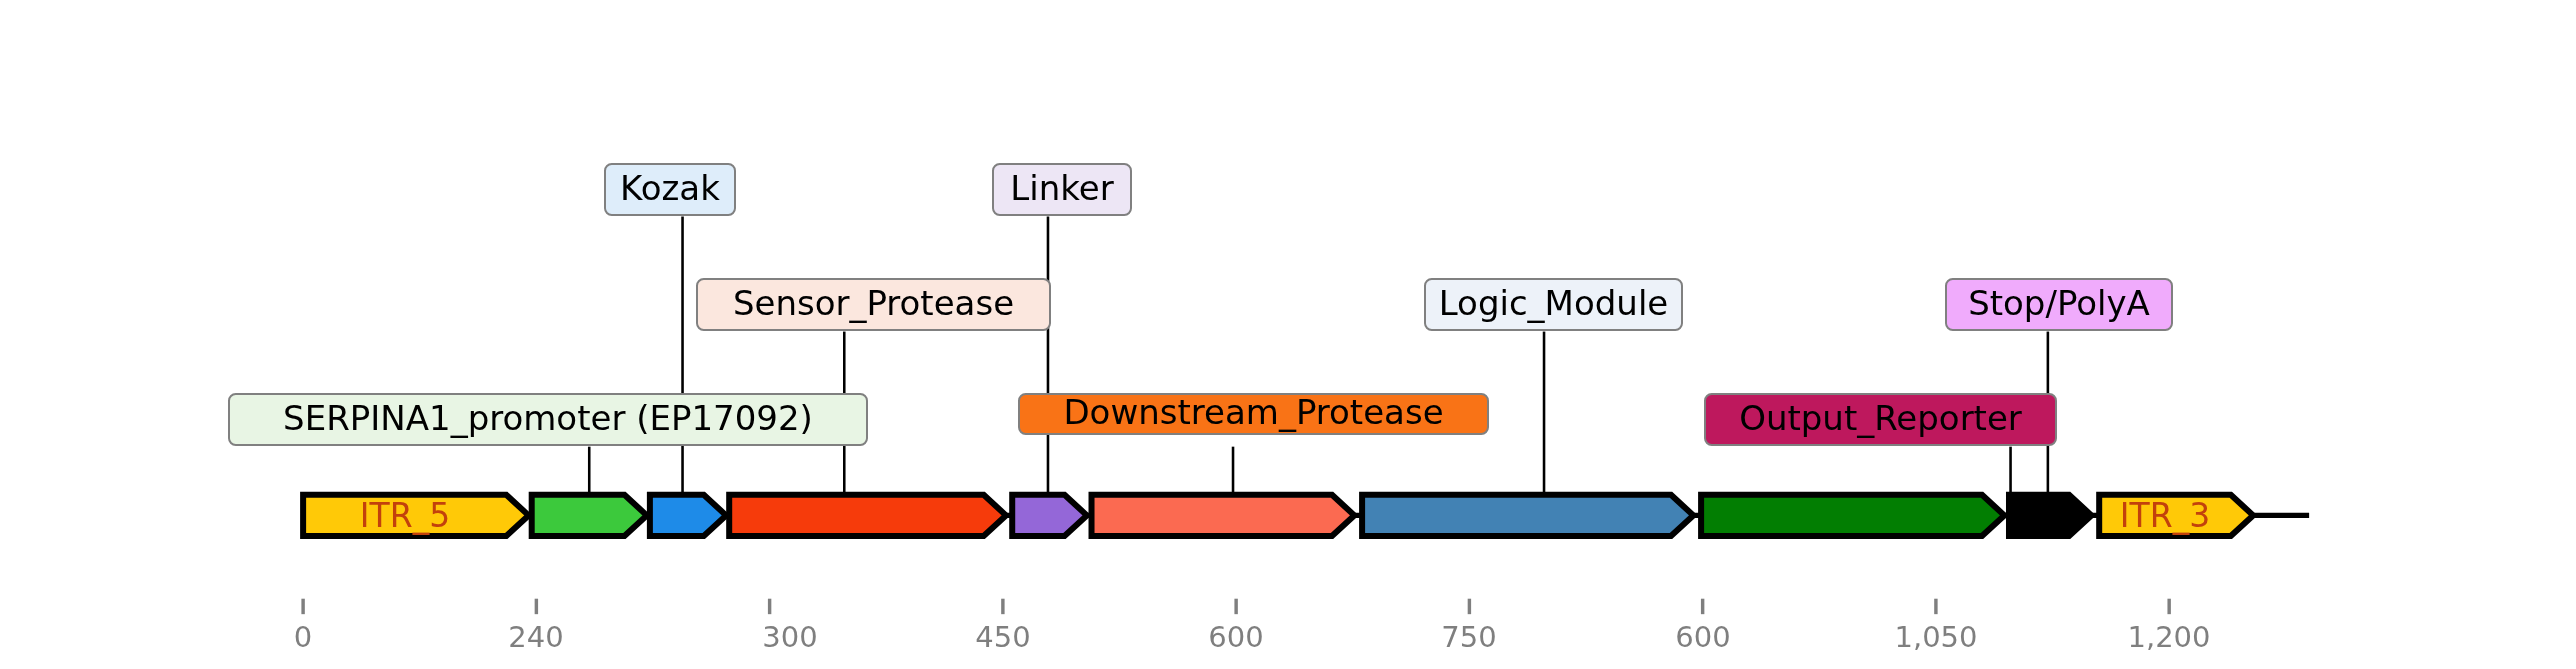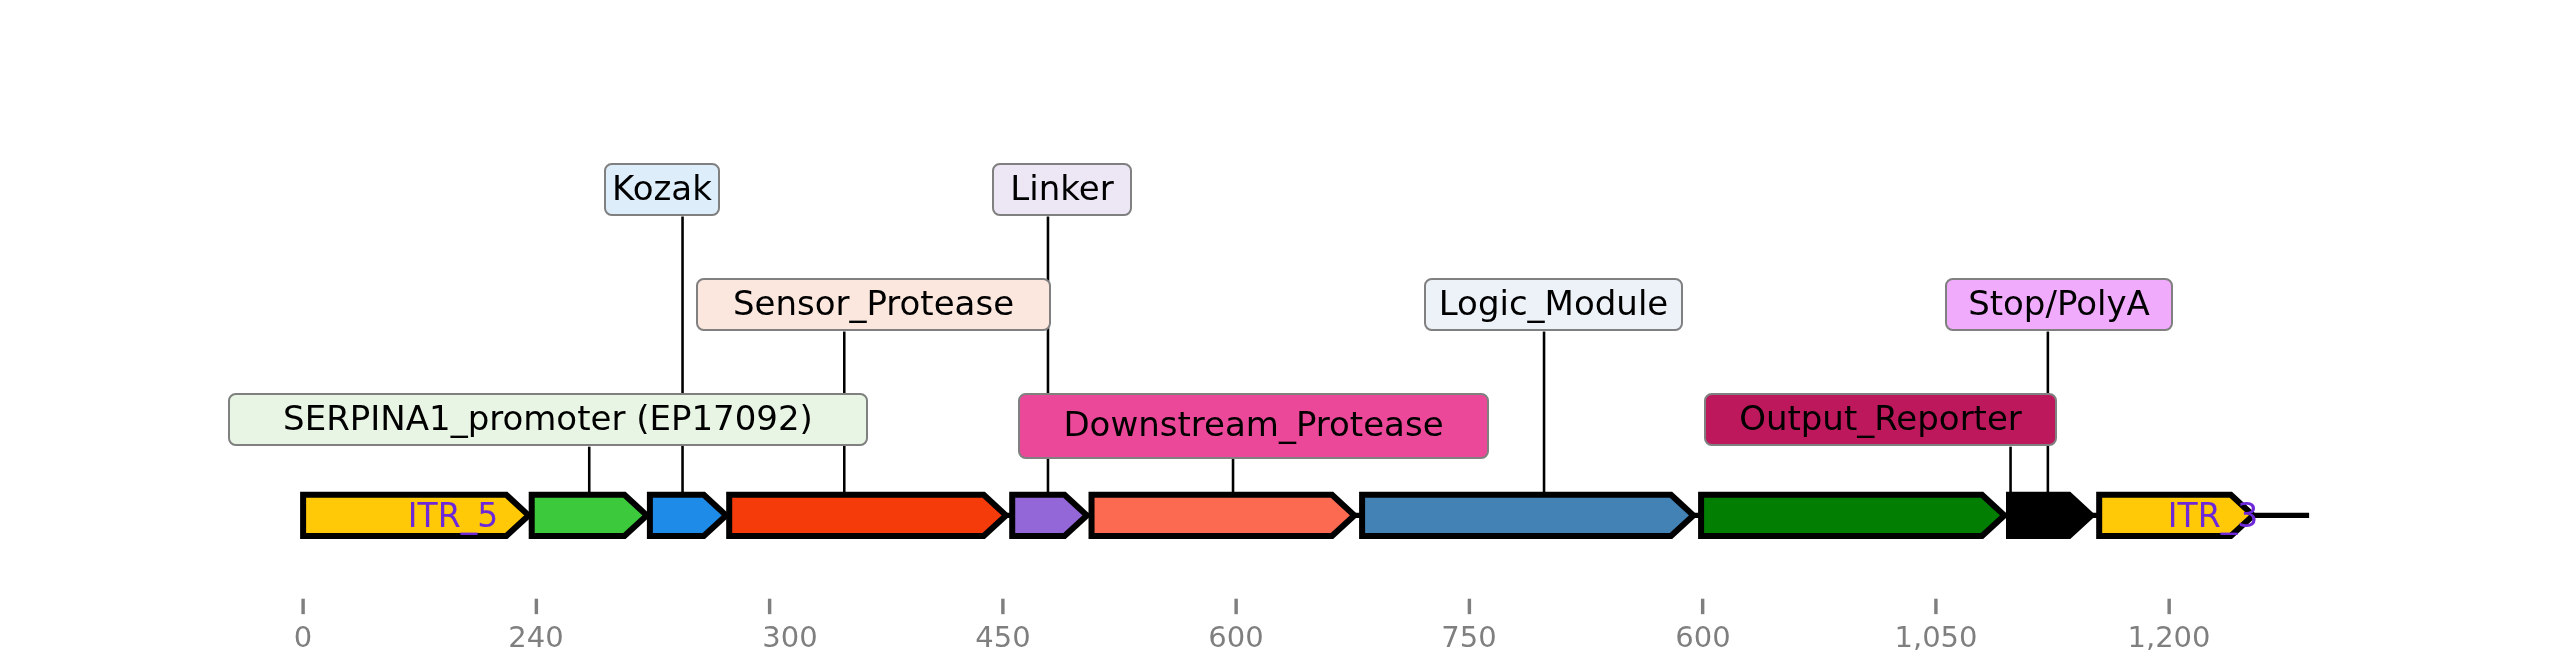--- a/index.html
+++ b/index.html
@@ -29,24 +29,23 @@
     position:absolute;
     transform:translateX(-50%);
     color:#7f7f7f;
     font-size:29px;
     white-space:nowrap;
   }
   .feat-label{
     position:absolute;
     transform:translate(-50%,-50%);
     font-size:33px;
-    color:#6d28d9;
+    color:#c2410c;
     white-space:nowrap;
     pointer-events:none;
-    margin-left:48px;
   }
 </style>
 </head>
 <body>
 
 <div id="stage">
 
   <svg id="map" viewBox="0 0 3000 780" preserveAspectRatio="none">
     <g id="backbone-layer">
         <line x1="353" y1="600" x2="2689.19" y2="600" stroke="#000000" stroke-width="6"></line>
@@ -81,24 +80,24 @@
         <line x1="1439.6" y1="697" x2="1439.6" y2="715" stroke="#7f7f7f" stroke-width="4"></line>
         <line x1="1711.25" y1="697" x2="1711.25" y2="715" stroke="#7f7f7f" stroke-width="4"></line>
         <line x1="1982.8999999999999" y1="697" x2="1982.8999999999999" y2="715" stroke="#7f7f7f" stroke-width="4"></line>
         <line x1="2254.55" y1="697" x2="2254.55" y2="715" stroke="#7f7f7f" stroke-width="4"></line>
         <line x1="2526.2" y1="697" x2="2526.2" y2="715" stroke="#7f7f7f" stroke-width="4"></line>
       </g>
   </svg>
 
   <div id="callout-layer">
       <div class="callout-box" style="left: 228px; top: 393px; width: 640px; height: 53px; background: rgb(232, 245, 228); border-color: rgb(128, 128, 128);">SERPINA1_promoter (EP17092)</div>
-      <div class="callout-box" style="left: 604px; top: 163px; width: 116px; height: 53px; background: rgb(222, 237, 250); border-color: rgb(128, 128, 128);">Kozak</div>
+      <div class="callout-box" style="left: 604px; top: 163px; width: 132px; height: 53px; background: rgb(222, 237, 250); border-color: rgb(128, 128, 128);">Kozak</div>
       <div class="callout-box" style="left: 696px; top: 278px; width: 355px; height: 53px; background: rgb(251, 231, 222); border-color: rgb(128, 128, 128);">Sensor_Protease</div>
       <div class="callout-box" style="left: 992px; top: 163px; width: 140px; height: 53px; background: rgb(237, 230, 245); border-color: rgb(128, 128, 128);">Linker</div>
-      <div class="callout-box" style="left: 1018px; top: 393px; width: 471px; height: 66px; background: #ec4899; border-color: rgb(128, 128, 128);">Downstream_Protease</div>
+      <div class="callout-box" style="left: 1018px; top: 393px; width: 471px; height: 42px; background: #f97316; border-color: rgb(128, 128, 128);">Downstream_Protease</div>
       <div class="callout-box" style="left: 1424px; top: 278px; width: 259px; height: 53px; background: rgb(237, 242, 249); border-color: rgb(128, 128, 128);">Logic_Module</div>
       <div class="callout-box" style="left: 1704px; top: 393px; width: 353px; height: 53px; background: #be185d; border-color: rgb(128, 128, 128);">Output_Reporter</div>
       <div class="callout-box" style="left: 1945px; top: 278px; width: 228px; height: 53px; background: #f0abfc; border-color: rgb(128, 128, 128);">Stop/PolyA</div>
     </div>
   <div id="inline-label-layer">
       <div class="feat-label" style="left: 405px; top: 515px;">ITR_5</div>
       <div class="feat-label" style="left: 2165px; top: 515px;">ITR_3</div>
     </div>
   <div id="tick-label-layer">
       <div class="tick-label" style="left: 303px; top: 620px; color: rgb(127, 127, 127);">0</div>

